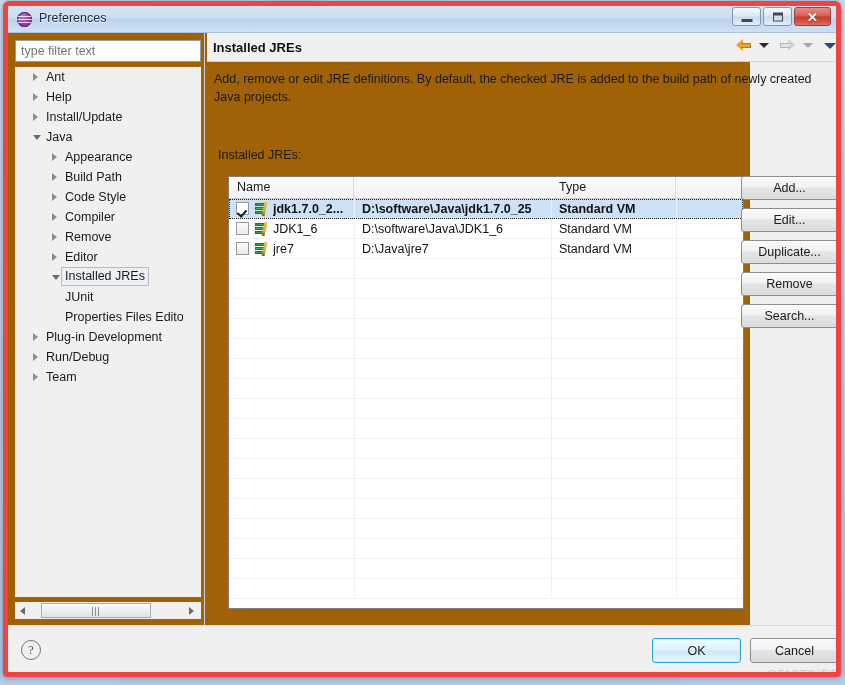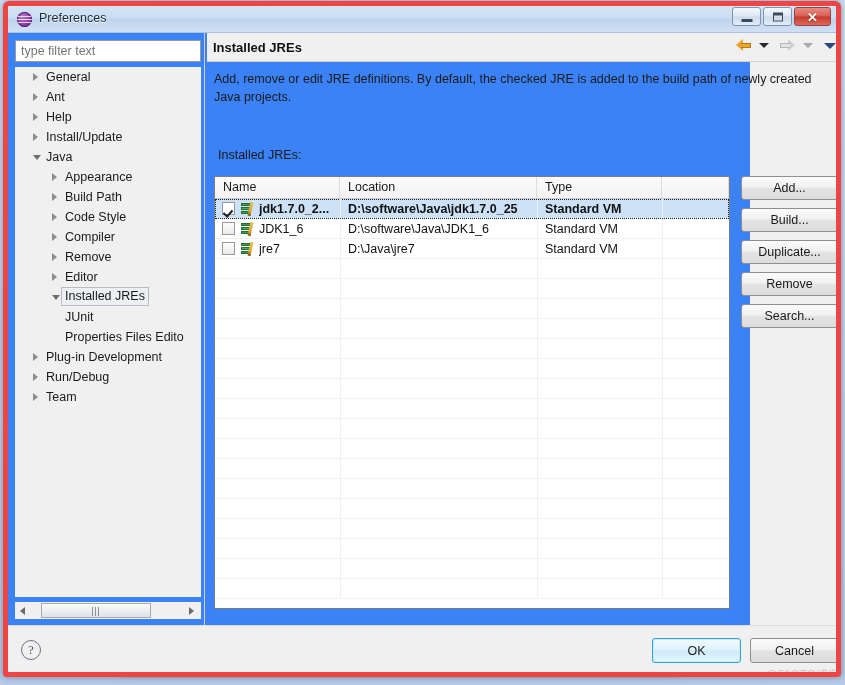--- a/index.html
+++ b/index.html
@@ -94,21 +94,21 @@
   }
   #btn-close .glyph {
     color: #fff; font-size: 13px; font-weight: bold;
     text-shadow: 0 1px 1px rgba(0,0,0,.45);
   }
 
   
   #body-area {
     position: absolute; left: 0; top: 27px;
     width: 742px; height: 592px;
-    background: #3b82f6;
+    background: #a16207;
   }
 
   
   #left-pane {
     position: absolute; left: 7px; top: 7px;
     width: 186px; height: 580px;
   }
   #filter-box {
     width: 186px; height: 22px;
     border: 1px solid #9a9a9a;
@@ -263,21 +263,21 @@
     font-size: 12.5px; color: #1a1a1a;
     line-height: 18px;
   }
   #table-label {
     position: absolute; left: 11px; top: 115px;
     font-size: 12.5px; color: #1a1a1a;
   }
 
   
   #jre-table {
-    position: absolute; left: 7px; top: 143px;
+    position: absolute; left: 21px; top: 143px;
     width: 516px; height: 433px;
     border: 1px solid #7d7d7d;
     background: #fff;
     overflow: hidden;
   }
   #thead {
     position: relative;
     height: 22px;
     background: linear-gradient(180deg,#fbfbfb 0%, #f2f2f2 100%);
     border-bottom: 1px solid #c8c8c8;
@@ -436,24 +436,20 @@
       <span class="glyph">✕</span>
     </div>
   </div>
 
   <div id="body-area">
 
     <div id="left-pane">
       <input id="filter-box" type="text" placeholder="type filter text" style="">
 
       <div id="tree">
-          <div class="tnode lvl1">
-            <span class="arrow closed"></span>
-            <span class="lbl">General</span>
-          </div>
           <div class="tnode lvl1">
             <span class="arrow closed"></span>
             <span class="lbl">Ant</span>
           </div>
           <div class="tnode lvl1">
             <span class="arrow closed"></span>
             <span class="lbl">Help</span>
           </div>
           <div class="tnode lvl1">
             <span class="arrow closed"></span>
@@ -546,21 +542,20 @@
           <span class="navcaret blue"></span>
         </div>
       </div>
 
       <div id="page-desc">Add, remove or edit JRE definitions. By default, the checked JRE is added to the build path of newly created Java projects.</div>
       <div id="table-label">Installed JREs:</div>
 
       <div id="jre-table">
         <div id="thead">
             <div class="th" style="left: 0px; width: 125px;">Name</div>
-            <div class="th" style="left: 125px; width: 197px;">Location</div>
             <div class="th" style="left: 322px; width: 125px;">Type</div>
             <div class="th" style="left: 447px; width: 67px;"></div>
           </div>
         <div id="tbody">
             <div class="trow filled selected">
               <span class="vline" style="left: 447px;"></span>
               <span class="vline" style="left: 322px;"></span>
               <span class="vline" style="left: 125px;"></span>
               <span class="rowchk checked"></span>
               <span class="jreicon">
@@ -686,21 +681,21 @@
             <div class="trow">
               <span class="vline" style="left: 125px;"></span>
               <span class="vline" style="left: 322px;"></span>
               <span class="vline" style="left: 447px;"></span>
             </div>
           </div>
       </div>
 
       <div id="side-buttons">
           <button class="sidebtn" style="top: 143px;">Add...</button>
-          <button class="sidebtn" style="top: 175px;">Build...</button>
+          <button class="sidebtn" style="top: 175px;">Edit...</button>
           <button class="sidebtn" style="top: 207px;">Duplicate...</button>
           <button class="sidebtn" style="top: 239px;">Remove</button>
           <button class="sidebtn" style="top: 271px;">Search...</button>
         </div>
 
     </div>
   </div>
 
   <div id="footer">
     <div id="help-icon">?</div>

